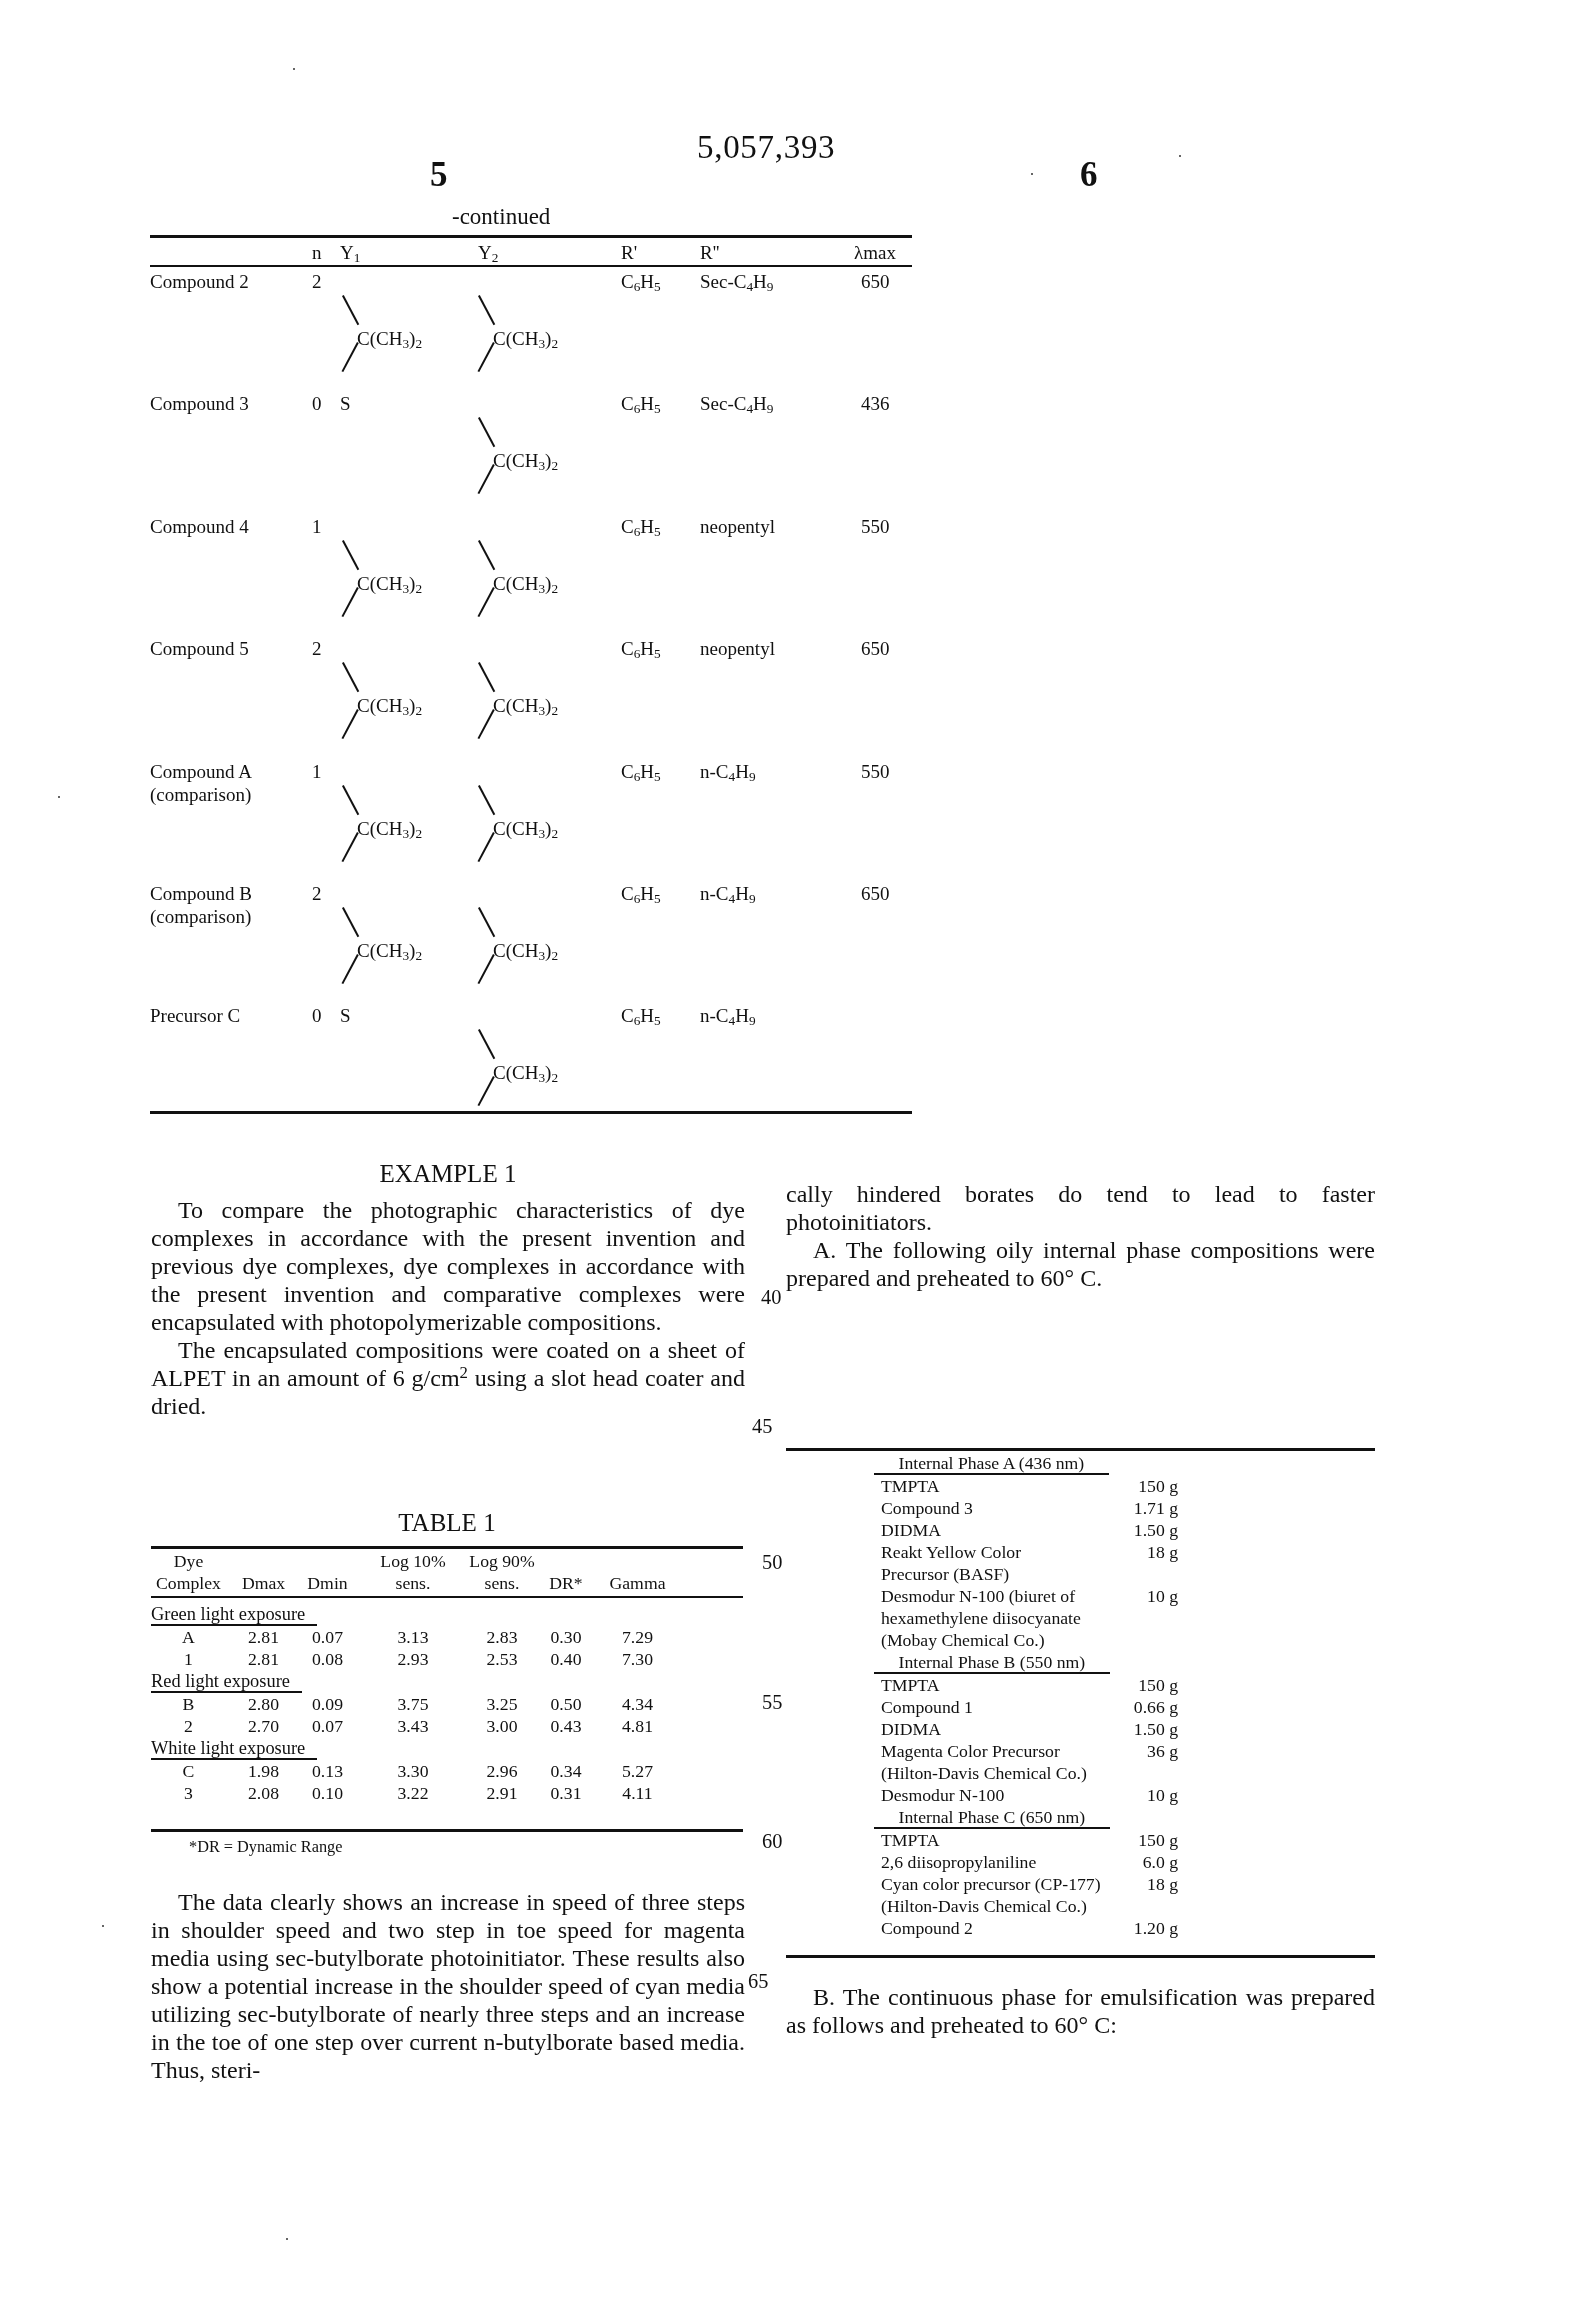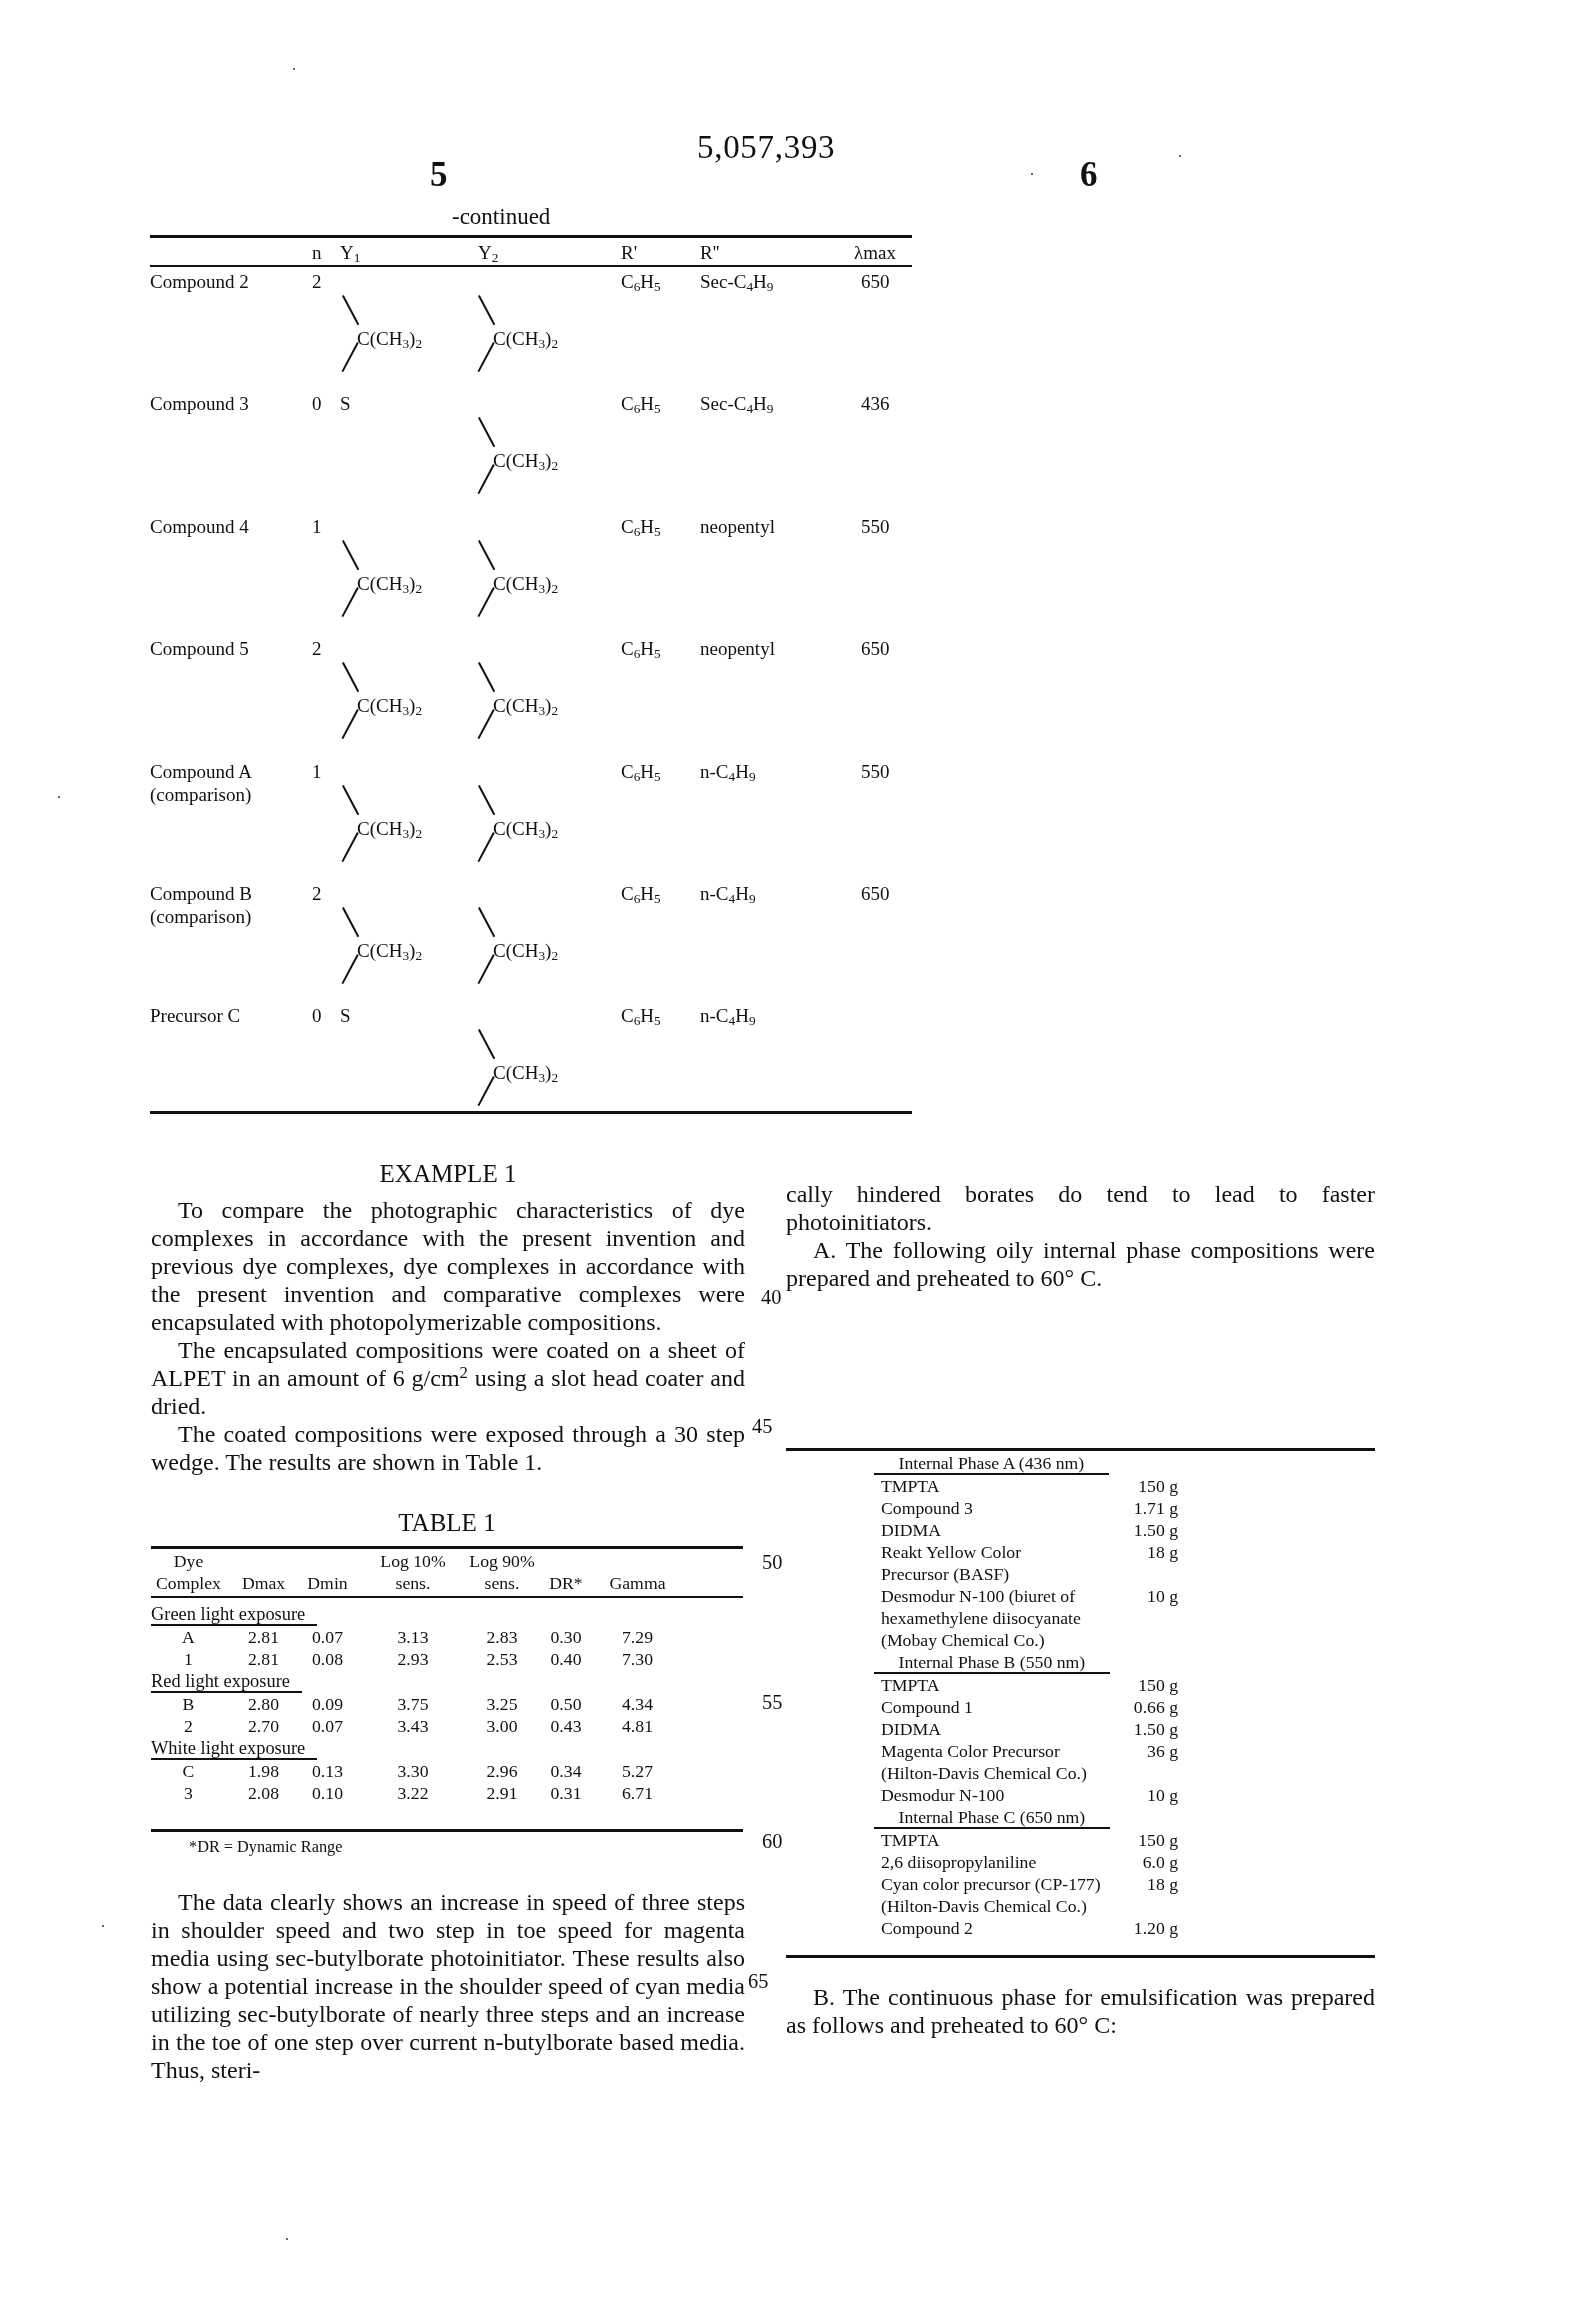--- a/index.html
+++ b/index.html
@@ -169,21 +169,20 @@
         <div class="cell" style="left:711px;top:0;"></div>
       </div>
     </div>
   <div class="rule" style="left:0; top:873px; width:762px; height:3.4px;"></div>
 </div>
 
 <div class="col" style="left:151px; top:1160px; width:594px;">
   <p class="heading" style="margin-bottom:8.2px;">EXAMPLE 1</p>
   <p>To compare the photographic characteristics of dye complexes in accordance with the present invention and previous dye complexes, dye complexes in accordance with the present invention and comparative complexes were encapsulated with photopolymerizable compositions.</p>
   <p><span>The encapsulated compositions were coated on a sheet of ALPET in an amount of 6 g/cm</span><sup>2</sup><span> using a slot head coater and dried.</span></p>
-  <p>The coated compositions were exposed through a 30 step wedge. The results are shown in Table 1.</p>
 </div>
 
 <div class="abs heading" style="left:151px; width:592px; top:1509px; font-size:25px;">TABLE 1</div>
 <div class="rule" style="left:151px; top:1546px; width:592px; height:2.7px;"></div>
 <div class="t1" style="top:1551px;">
   <div class="row" id="t1-head-top">
       <div class="c" style="left:0px;width:75px;">Dye</div>
       <div class="c" style="left:82px;width:61px;"></div>
       <div class="c" style="left:146px;width:61px;"></div>
       <div class="c" style="left:221px;width:82px;">Log 10%</div>
@@ -250,21 +249,21 @@
         <div class="c" style="left:391px;width:48px;">0.34</div>
         <div class="c" style="left:449px;width:75px;">5.27</div>
       </div>
       <div class="row">
         <div class="c" style="left:0px;width:75px;">3</div>
         <div class="c" style="left:82px;width:61px;">2.08</div>
         <div class="c" style="left:146px;width:61px;">0.10</div>
         <div class="c" style="left:221px;width:82px;">3.22</div>
         <div class="c" style="left:310px;width:82px;">2.91</div>
         <div class="c" style="left:391px;width:48px;">0.31</div>
-        <div class="c" style="left:449px;width:75px;">6.71</div>
+        <div class="c" style="left:449px;width:75px;">4.11</div>
       </div>
     </div>
 </div>
 <div class="rule" style="left:151px; top:1829px; width:592px; height:2.7px;"></div>
 <div class="abs" style="left:151px; top:1837px; font-size:16.3px;margin-left:38px;">*DR = Dynamic Range</div>
 
 <div class="col" style="left:151px; top:1888px; width:594px;">
   <p>The data clearly shows an increase in speed of three steps in shoulder speed and two step in toe speed for magenta media using sec-butylborate photoinitiator. These results also show a potential increase in the shoulder speed of cyan media utilizing sec-butylborate of nearly three steps and an increase in the toe of one step over current n-butylborate based media. Thus, steri-</p>
 </div>
 

